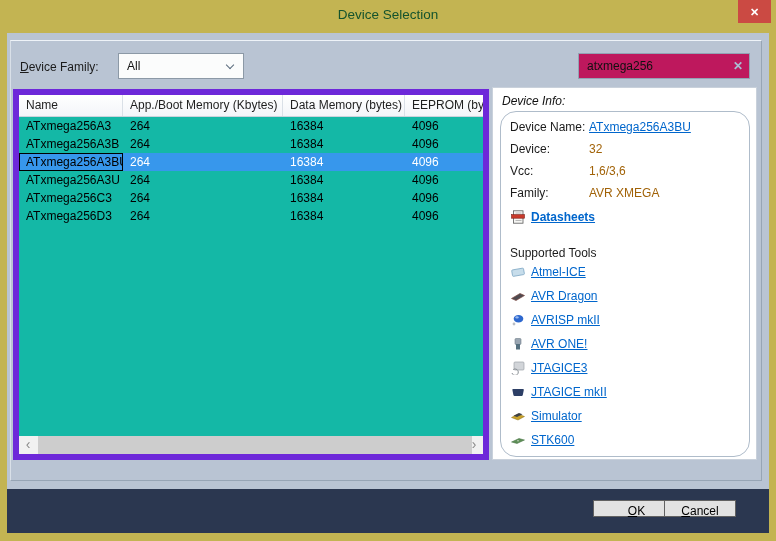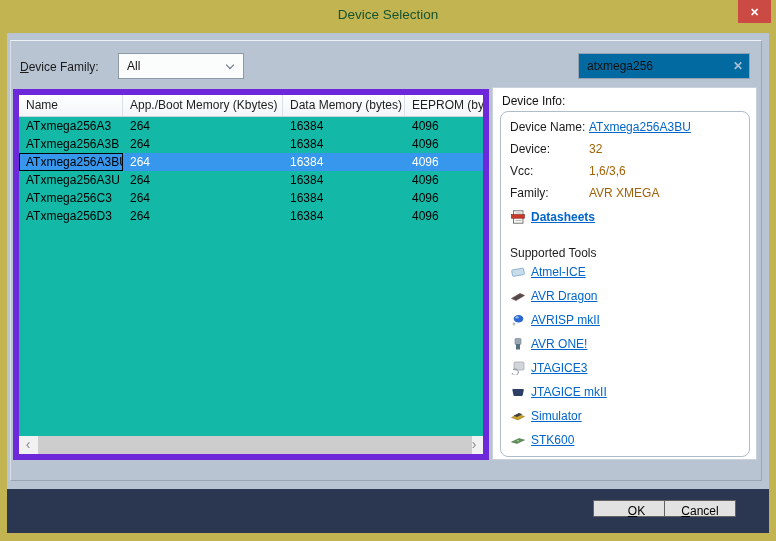--- a/index.html
+++ b/index.html
@@ -21,21 +21,21 @@
   .groupbox { position:absolute; left:3px; top:7px; width:752px; height:441px;
        border-top:1px solid #EEF3F8; border-left:1px solid #D9E0E8;
        border-right:1px solid #97A5B5; border-bottom:1px solid #97A5B5; }
 
   
   .df-label { position:absolute; left:13px; top:27px; font-size:12px; color:#1B1B1B; }
   .combo { position:absolute; left:111px; top:20px; width:126px; height:26px; background:#FBFCFC;
        border:1px solid #8C99A6; font-size:12px; color:#111; line-height:24px; padding-left:8px; }
   .combo .chev { position:absolute; right:10px; top:8px; width:6px; height:6px;
        border-right:1.4px solid #5A6B7D; border-bottom:1.4px solid #5A6B7D; transform:rotate(45deg); }
-  .search { position:absolute; left:571px; top:20px; width:172px; height:26px; background:#0369a1;
+  .search { position:absolute; left:571px; top:20px; width:172px; height:26px; background:#be185d;
        border:1px solid #93A2B4; }
   .search input { position:absolute; left:0; top:0; width:146px; height:24px; border:none; outline:none;
        font-family:"Liberation Sans",sans-serif; font-size:12px; padding-left:8px; color:#111; background:transparent; }
   .search .clear { position:absolute; right:6px; top:5px; color:#A9BDD3; font-size:12px; font-weight:bold; }
 
   
   .table { position:absolute; left:6px; top:56px; width:476px; height:371px; background:#14b8a6;
        border:6px solid #6d28d9; overflow:hidden; }
   .thead, .trow { display:grid; grid-template-columns:104px 160px 122px 1fr; }
   .thead { height:22px; background:linear-gradient(#FFFFFF,#F3F5F9); border-bottom:1px solid #CBD3DC; }
@@ -51,23 +51,23 @@
   
   .hscroll { position:absolute; left:0; right:0; bottom:0; height:18px; background:#F1F1F1; }
   .hs-arrow { position:absolute; top:0; width:18px; height:18px; text-align:center; line-height:16px;
        color:#8A8A8A; font-size:14px; }
   .hs-left { left:0; } .hs-right { right:0; }
   .hs-thumb { position:absolute; left:19px; top:0; width:434px; height:18px; background:#CDCDCD; }
 
   
   .panel { position:absolute; left:485px; top:54px; width:265px; height:373px; background:#fff;
        border:1px solid #C9D1DB; }
-  .panel-title { margin:6px 0 0 9px; font-size:12px; color:#111; }
+  .panel-title { margin:6px 0 0 9px; font-size:12px; color:#111;font-style:italic; }
   .info-box { position:absolute; left:7px; top:23px; width:250px; height:346px;
-       border:1px solid #AFBCCA; border-radius:8px; padding:8px 0 0 9px; overflow:hidden; }
+       border:1px solid #AFBCCA; border-radius:16px; padding:8px 0 0 9px; overflow:hidden; }
   .field { display:flex; height:22px; align-items:flex-start; font-size:12px; }
   .field .flabel { width:79px; color:#1B1B1B; }
   .field .fvalue { color:#a16207; }
   a.link, .link { color:#0066CC; text-decoration:underline; font-size:12px; cursor:pointer; }
   .ds-row { display:flex; align-items:flex-start; height:18px; margin-top:2px;font-weight:bold; }
   .ds-row .icon, .tool .icon { width:16px; height:14px; margin-right:5px; flex:0 0 16px; }
   .tools-title { margin-top:18px; font-size:12px; color:#1B1B1B; }
   .tool { display:flex; align-items:center; height:24px; }
 
   

